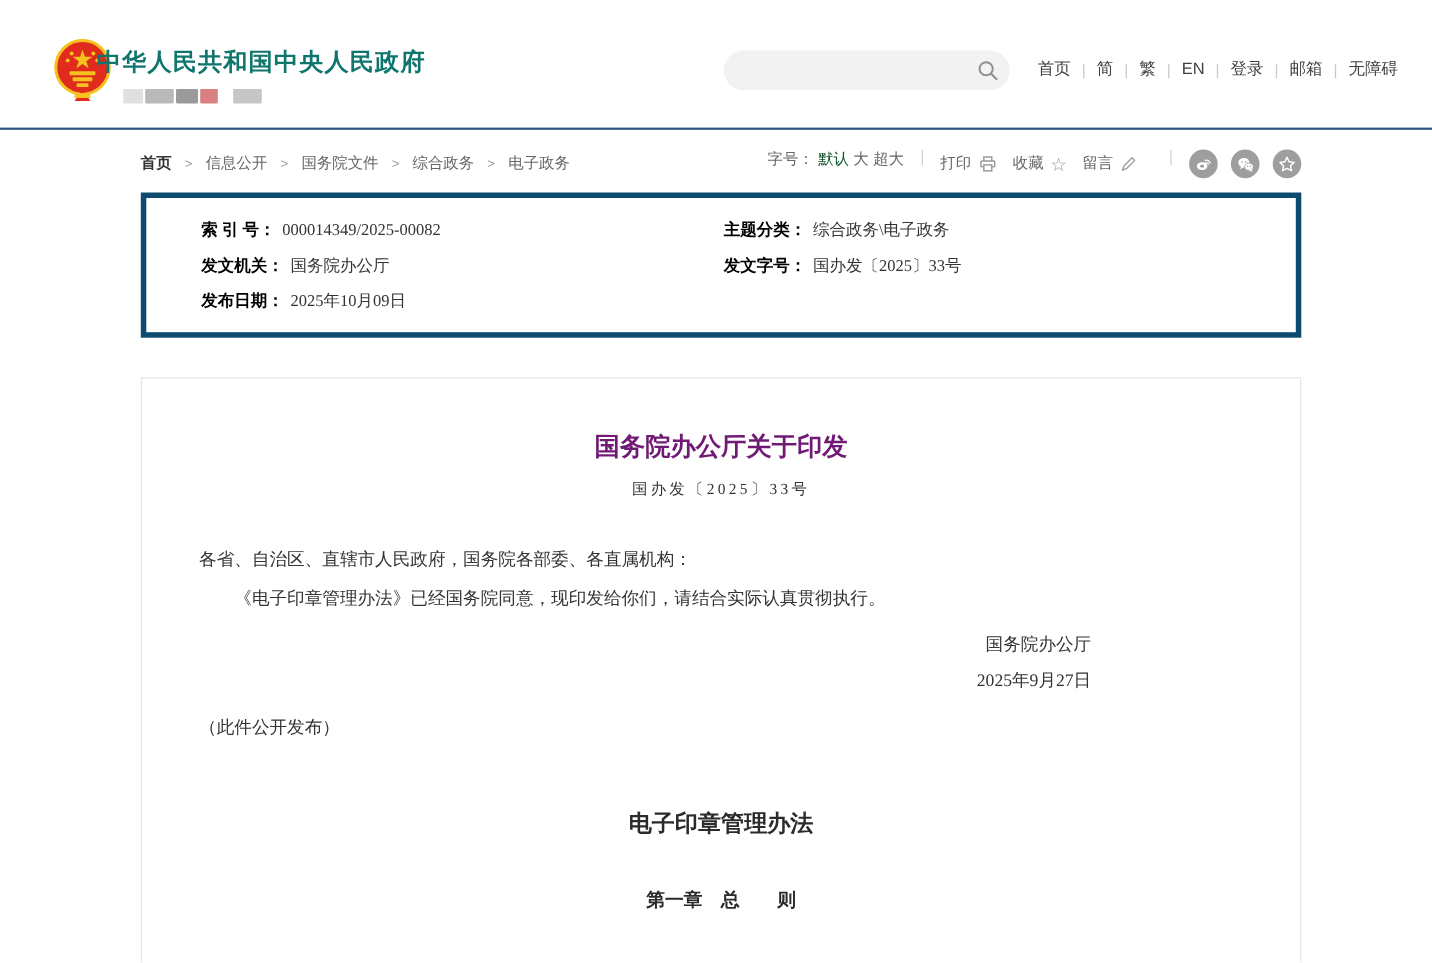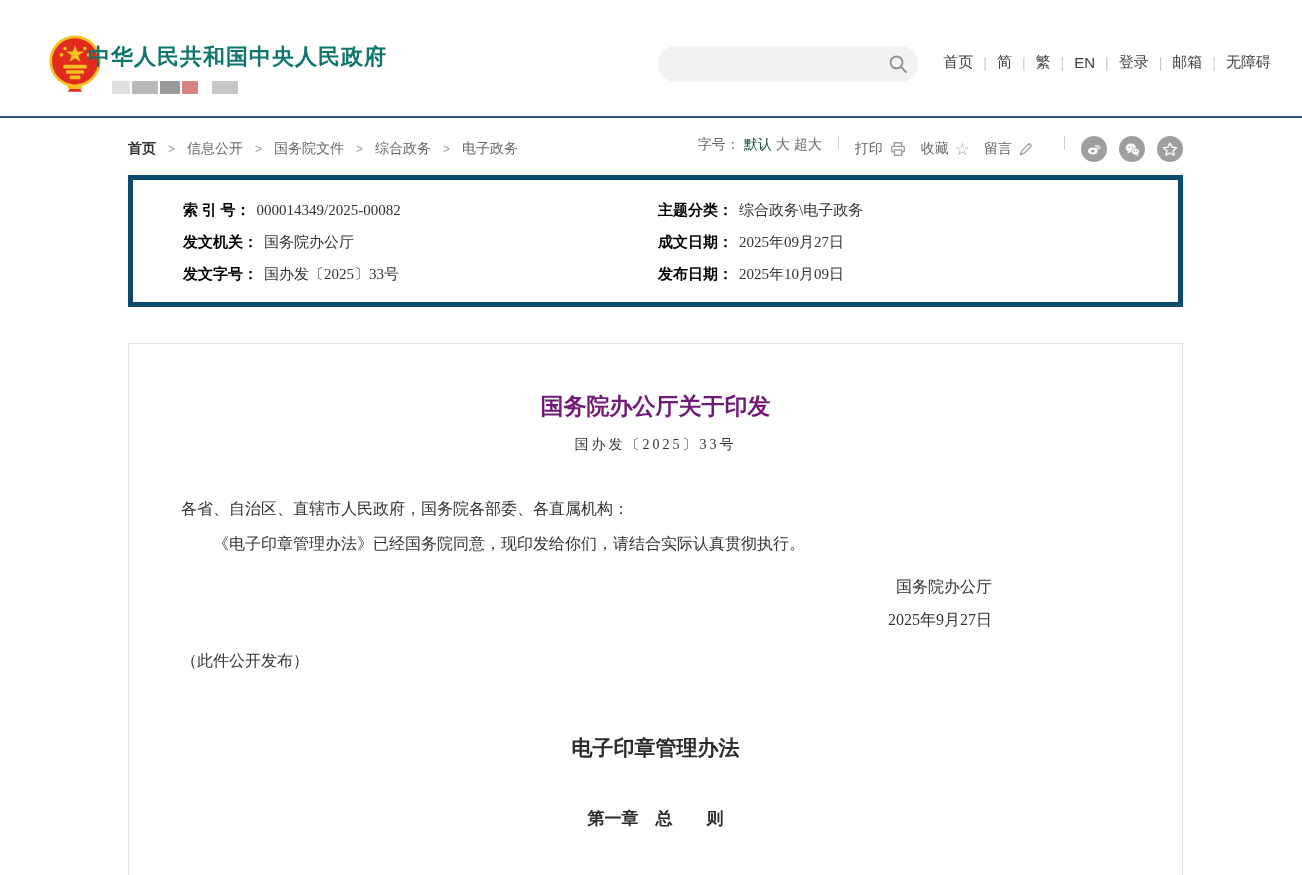--- a/index.html
+++ b/index.html
@@ -205,24 +205,20 @@
     </div>
     <div class="meta-cell">
       <span class="meta-label">主题分类：</span>
       <span class="meta-value">综合政务\电子政务</span>
     </div>
     <div class="meta-cell">
       <span class="meta-label">发文机关：</span>
       <span class="meta-value">国务院办公厅</span>
     </div>
     <div class="meta-cell">
-      <span class="meta-label">成文日期：</span>
-      <span class="meta-value">2025年09月27日</span>
-    </div>
-    <div class="meta-cell">
       <span class="meta-label">发文字号：</span>
       <span class="meta-value">国办发〔2025〕33号</span>
     </div>
     <div class="meta-cell">
       <span class="meta-label">发布日期：</span>
       <span class="meta-value">2025年10月09日</span>
     </div>
   </div>
 
   <div class="doc-box">

